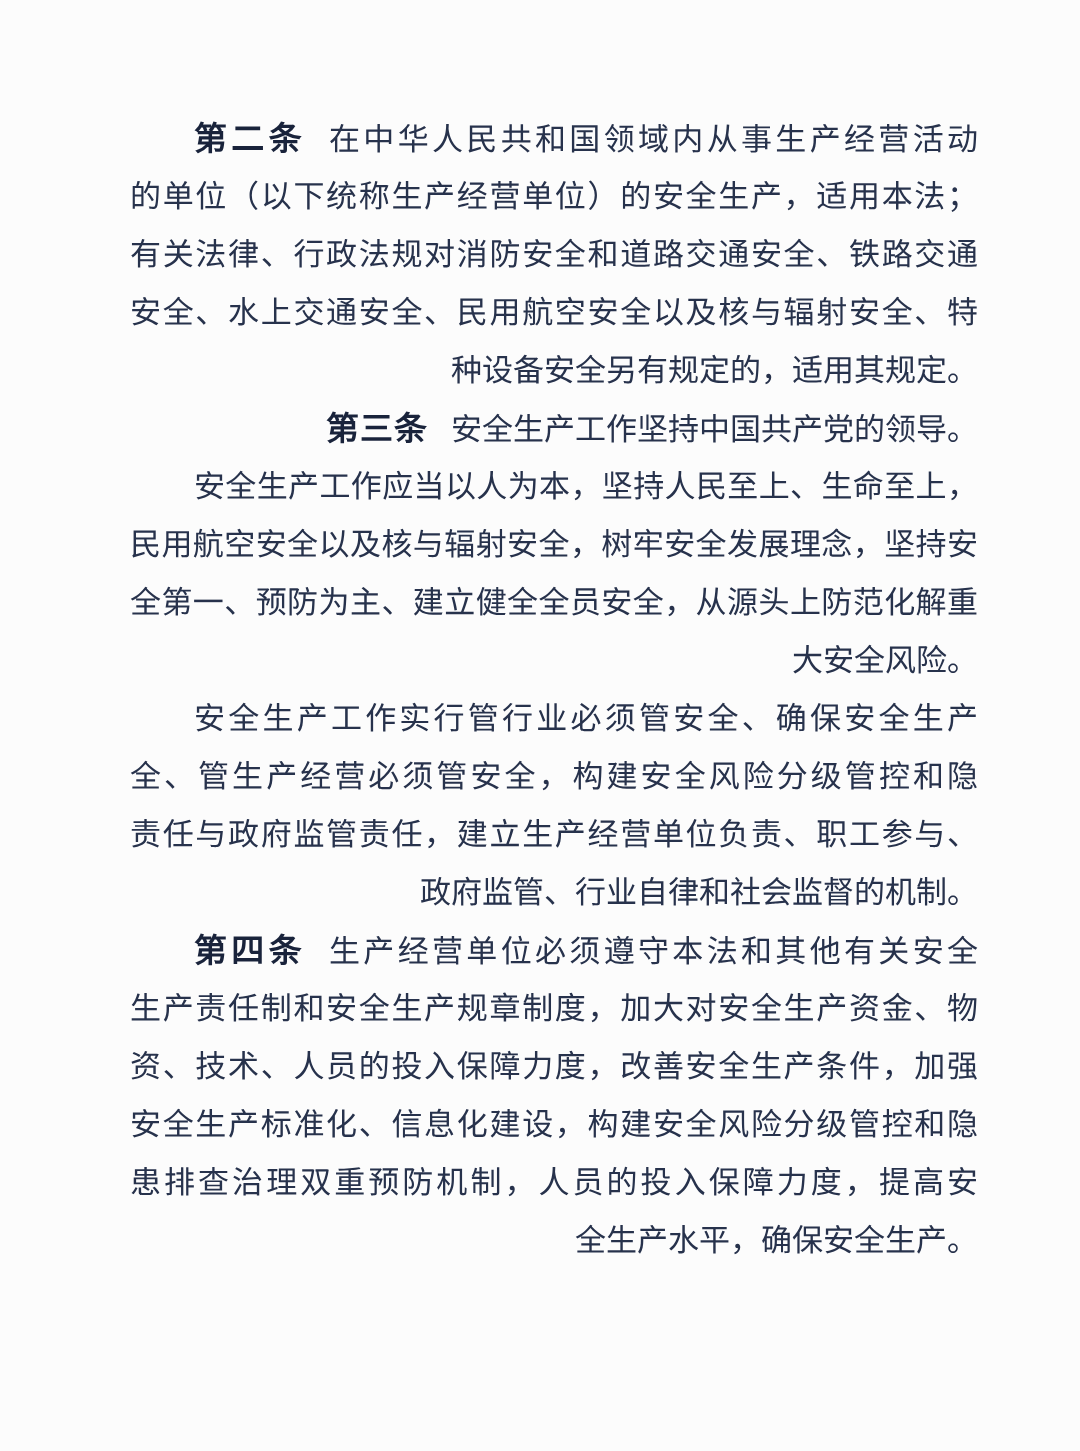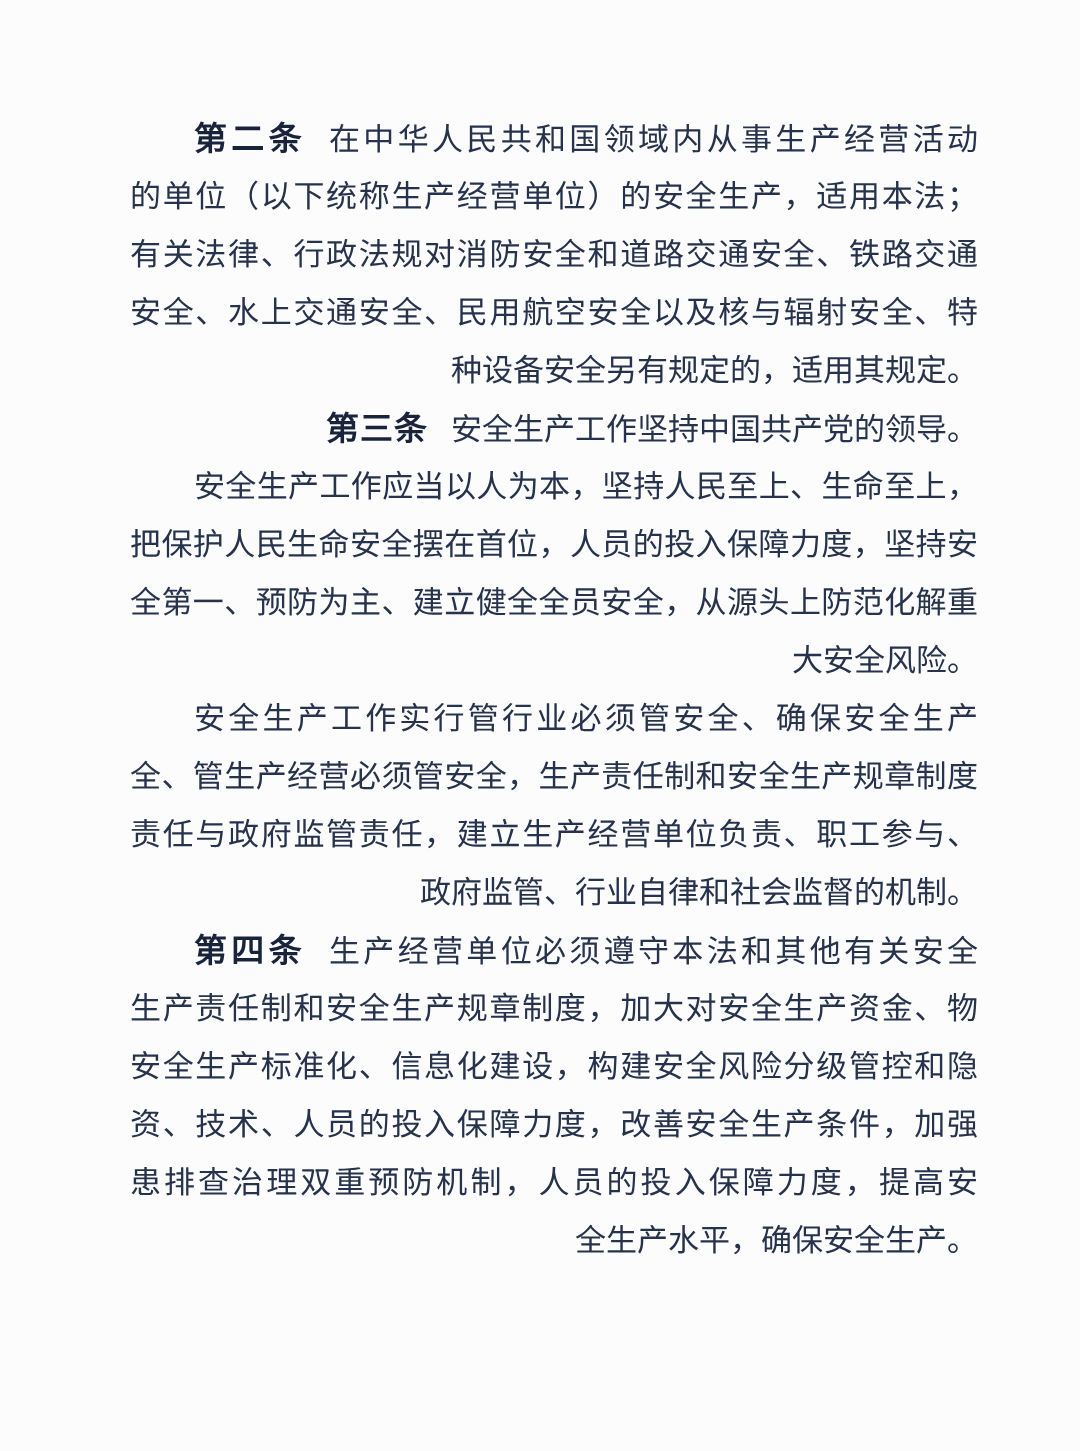--- a/index.html
+++ b/index.html
@@ -58,30 +58,30 @@
 
     <p class="line indent justify"><b class="art">第二条</b><span>在中华人民共和国领域内从事生产经营活动</span></p>
     <p class="line justify"><span>的单位（以下统称生产经营单位）的安全生产，适用本法；</span></p>
     <p class="line justify"><span>有关法律、行政法规对消防安全和道路交通安全、铁路交通</span></p>
     <p class="line justify"><span>安全、水上交通安全、民用航空安全以及核与辐射安全、特</span></p>
     <p class="line end"><span>种设备安全另有规定的，适用其规定。</span></p>
 
     <p class="line indent end"><b class="art">第三条</b><span>安全生产工作坚持中国共产党的领导。</span></p>
 
     <p class="line indent justify"><span>安全生产工作应当以人为本，坚持人民至上、生命至上，</span></p>
-    <p class="line justify"><span>把保护人民生命安全摆在首位，人员的投入保障力度，坚持安</span></p>
+    <p class="line justify"><span>民用航空安全以及核与辐射安全，树牢安全发展理念，坚持安</span></p>
     <p class="line justify"><span>全第一、预防为主、建立健全全员安全，从源头上防范化解重</span></p>
     <p class="line end"><span>大安全风险。</span></p>
 
     <p class="line indent justify"><span>安全生产工作实行管行业必须管安全、确保安全生产</span></p>
-    <p class="line justify"><span>全、管生产经营必须管安全，生产责任制和安全生产规章制度</span></p>
+    <p class="line justify"><span>全、管生产经营必须管安全，构建安全风险分级管控和隐</span></p>
     <p class="line justify"><span>责任与政府监管责任，建立生产经营单位负责、职工参与、</span></p>
     <p class="line end"><span>政府监管、行业自律和社会监督的机制。</span></p>
 
     <p class="line indent justify"><b class="art">第四条</b><span>生产经营单位必须遵守本法和其他有关安全</span></p>
     <p class="line justify"><span>生产责任制和安全生产规章制度，加大对安全生产资金、物</span></p>
+    <p class="line justify"><span>资、技术、人员的投入保障力度，改善安全生产条件，加强</span></p>
     <p class="line justify"><span>安全生产标准化、信息化建设，构建安全风险分级管控和隐</span></p>
-    <p class="line justify"><span>资、技术、人员的投入保障力度，改善安全生产条件，加强</span></p>
     <p class="line justify"><span>患排查治理双重预防机制，人员的投入保障力度，提高安</span></p>
     <p class="line end"><span>全生产水平，确保安全生产。</span></p>
 
   </div>
 </div>
 
 </body></html>

